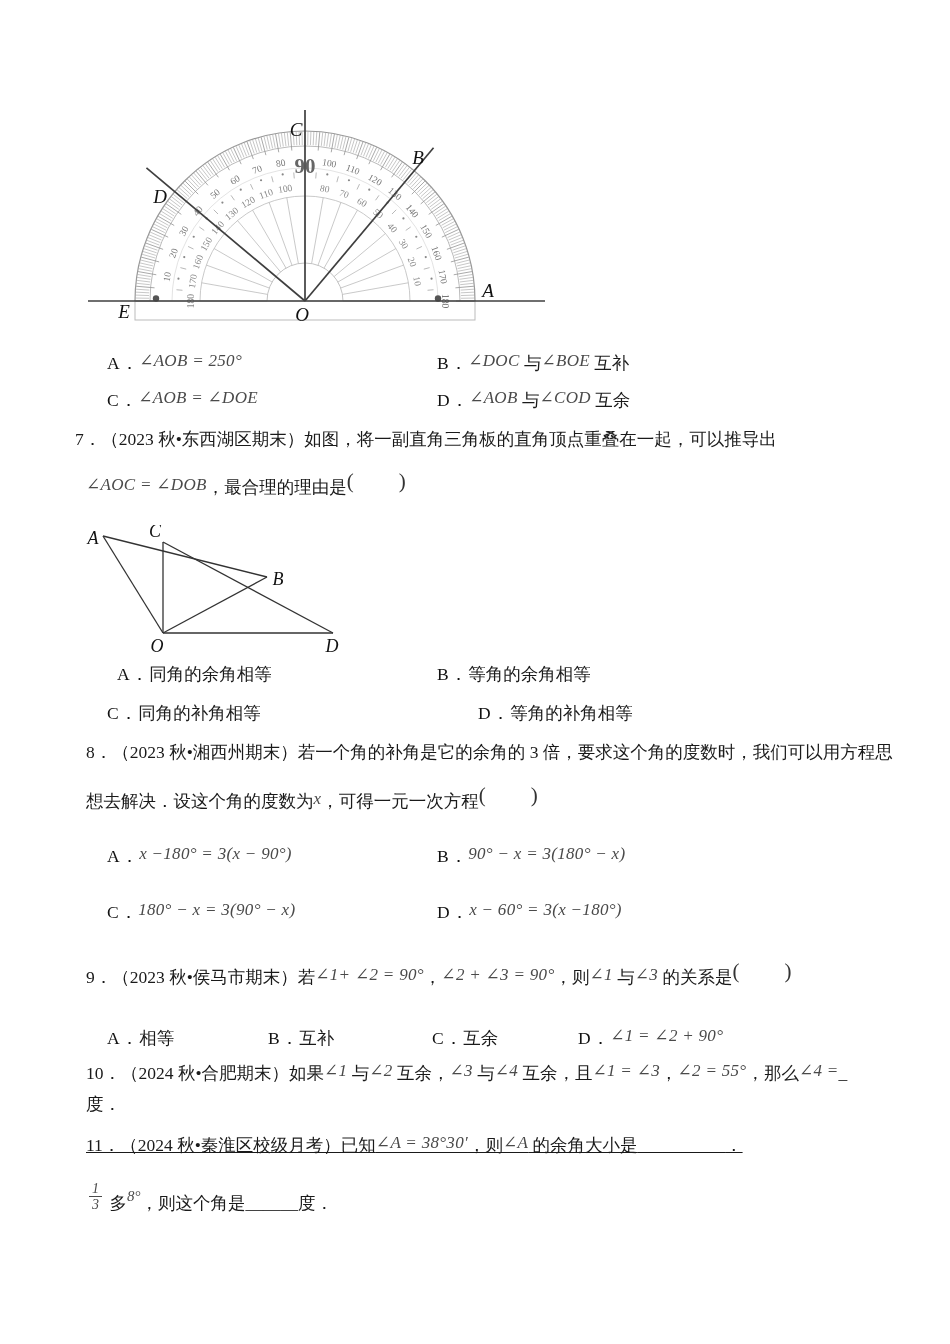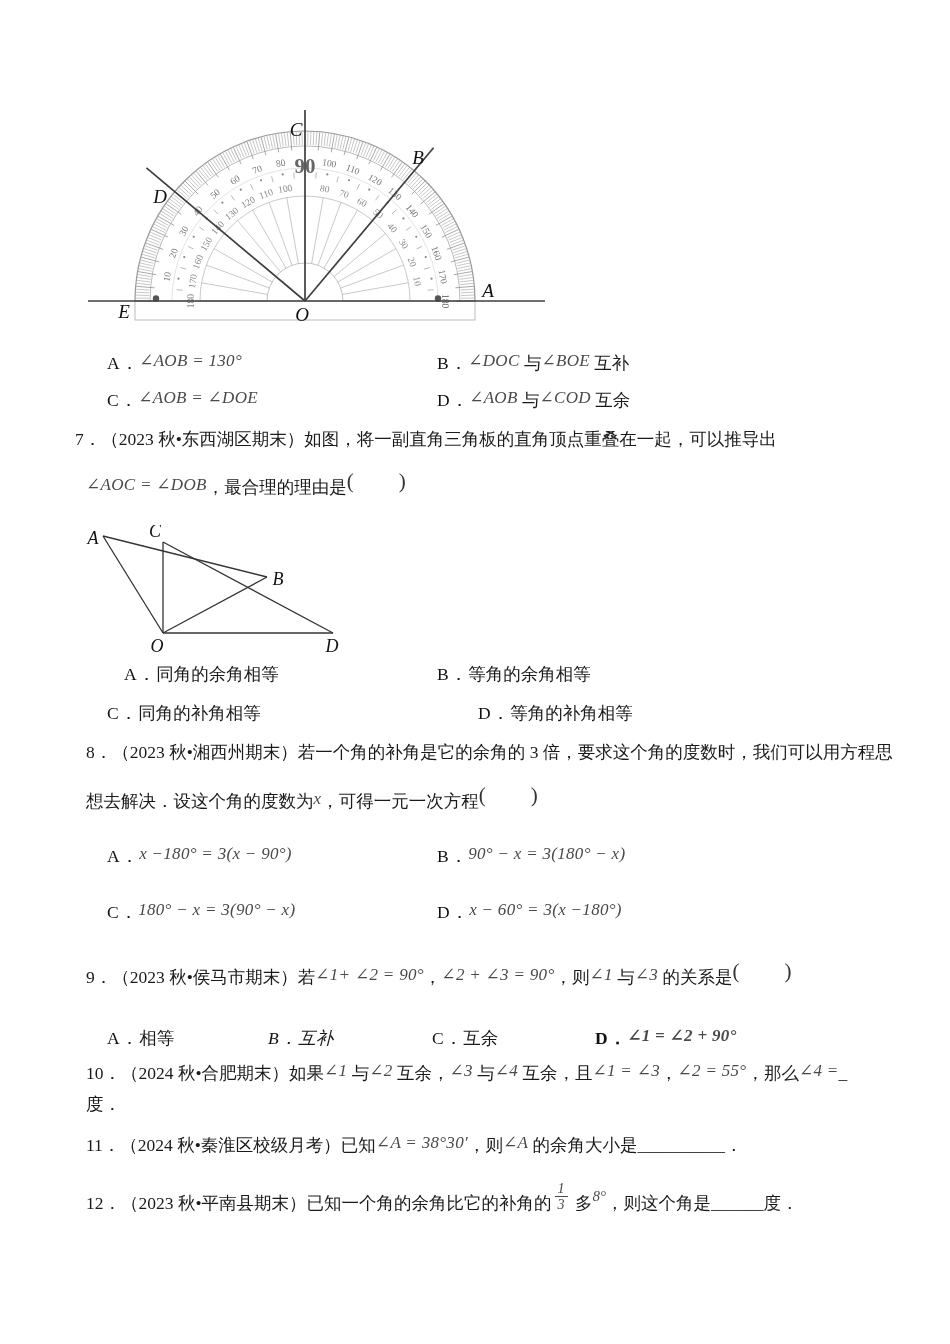--- a/index.html
+++ b/index.html
@@ -337,39 +337,39 @@
         <line x1="78" y1="108" x2="248" y2="108" stroke="#333333" stroke-width="1.3"></line>
         <text x="8" y="19" text-anchor="middle" font-size="18" font-style="italic" fill="#111">A</text>
         <text x="70" y="12" text-anchor="middle" font-size="18" font-style="italic" fill="#111">C</text>
         <text x="193" y="60" text-anchor="middle" font-size="18" font-style="italic" fill="#111">B</text>
         <text x="72" y="127" text-anchor="middle" font-size="18" font-style="italic" fill="#111">O</text>
         <text x="247" y="127" text-anchor="middle" font-size="18" font-style="italic" fill="#111">D</text>
       </svg>
   </div>
 
   <div id="text-layer">
-      <div class="line" style="left: 107px; top: 351px;"><span class="seg-opt">A．</span><span class="seg-m">∠AOB = 130°</span></div>
+      <div class="line" style="left: 107px; top: 351px;"><span class="seg-opt">A．</span><span class="seg-m">∠AOB = 250°</span></div>
       <div class="line" style="left: 437px; top: 351px;"><span class="seg-opt">B．</span><span class="seg-m">∠DOC</span><span class="seg-c"> 与</span><span class="seg-m">∠BOE</span><span class="seg-c"> 互补</span></div>
       <div class="line" style="left: 107px; top: 388px;"><span class="seg-opt">C．</span><span class="seg-m">∠AOB = ∠DOE</span></div>
       <div class="line" style="left: 437px; top: 388px;"><span class="seg-opt">D．</span><span class="seg-m">∠AOB</span><span class="seg-c"> 与</span><span class="seg-m">∠COD</span><span class="seg-c"> 互余</span></div>
       <div class="line" style="left: 75px; top: 427px;"><span class="seg-c">7．（2023 秋•东西湖区期末）如图，将一副直角三角板的直角顶点重叠在一起，可以推导出</span></div>
       <div class="line" style="left: 86px; top: 474px;"><span class="seg-m">∠AOC = ∠DOB</span><span class="seg-c">，最合理的理由是</span><span class="seg-blank">(  )</span></div>
-      <div class="line" style="left: 124px; top: 662px; font-family: Liberation Serif, serif;"><span class="seg-opt">A．</span><span class="seg-c">同角的余角相等</span></div>
+      <div class="line" style="left: 117px; top: 662px; font-family: Liberation Serif, serif;"><span class="seg-opt">A．</span><span class="seg-c">同角的余角相等</span></div>
       <div class="line" style="left: 437px; top: 662px;"><span class="seg-opt">B．</span><span class="seg-c">等角的余角相等</span></div>
       <div class="line" style="left: 107px; top: 701px;"><span class="seg-opt">C．</span><span class="seg-c">同角的补角相等</span></div>
       <div class="line" style="left: 437px; top: 701px; margin-left: 41px;"><span class="seg-opt">D．</span><span class="seg-c">等角的补角相等</span></div>
       <div class="line" style="left: 86px; top: 740px;"><span class="seg-c">8．（2023 秋•湘西州期末）若一个角的补角是它的余角的 3 倍，要求这个角的度数时，我们可以用方程思</span></div>
       <div class="line" style="left: 86px; top: 788px;"><span class="seg-c">想去解决．设这个角的度数为</span><span class="seg-m">x</span><span class="seg-c">，可得一元一次方程</span><span class="seg-blank">(  )</span></div>
       <div class="line" style="left: 107px; top: 844px;"><span class="seg-opt">A．</span><span class="seg-m">x −180° = 3(x − 90°)</span></div>
       <div class="line" style="left: 437px; top: 844px;"><span class="seg-opt">B．</span><span class="seg-m">90° − x = 3(180° − x)</span></div>
       <div class="line" style="left: 107px; top: 900px;"><span class="seg-opt">C．</span><span class="seg-m">180° − x = 3(90° − x)</span></div>
       <div class="line" style="left: 437px; top: 900px;"><span class="seg-opt">D．</span><span class="seg-m">x − 60° = 3(x −180°)</span></div>
       <div class="line" style="left: 86px; top: 964px;"><span class="seg-c">9．（2023 秋•侯马市期末）若</span><span class="seg-m">∠1+ ∠2 = 90°</span><span class="seg-c">，</span><span class="seg-m">∠2 + ∠3 = 90°</span><span class="seg-c">，则</span><span class="seg-m">∠1</span><span class="seg-c"> 与</span><span class="seg-m">∠3</span><span class="seg-c"> 的关系是</span><span class="seg-blank">(  )</span></div>
       <div class="line" style="left: 107px; top: 1026px;"><span class="seg-opt">A．</span><span class="seg-c">相等</span></div>
-      <div class="line" style="left: 268px; top: 1026px; font-style: italic;"><span class="seg-opt">B．</span><span class="seg-c">互补</span></div>
+      <div class="line" style="left: 268px; top: 1026px;"><span class="seg-opt">B．</span><span class="seg-c">互补</span></div>
       <div class="line" style="left: 432px; top: 1026px;"><span class="seg-opt">C．</span><span class="seg-c">互余</span></div>
-      <div class="line" style="left: 595px; top: 1026px; font-weight: bold;"><span class="seg-opt">D．</span><span class="seg-m">∠1 = ∠2 + 90°</span></div>
+      <div class="line" style="left: 578px; top: 1026px;"><span class="seg-opt">D．</span><span class="seg-m">∠1 = ∠2 + 90°</span></div>
       <div class="line" style="left: 86px; top: 1061px;"><span class="seg-c">10．（2024 秋•合肥期末）如果</span><span class="seg-m">∠1</span><span class="seg-c"> 与</span><span class="seg-m">∠2</span><span class="seg-c"> 互余，</span><span class="seg-m">∠3</span><span class="seg-c"> 与</span><span class="seg-m">∠4</span><span class="seg-c"> 互余，且</span><span class="seg-m">∠1 = ∠3</span><span class="seg-c">，</span><span class="seg-m">∠2 = 55°</span><span class="seg-c">，那么</span><span class="seg-m">∠4 =</span><span class="seg-u">_</span></div>
       <div class="line" style="left: 86px; top: 1092px;"><span class="seg-c">度．</span></div>
-      <div class="line" style="left: 86px; top: 1133px;"><span class="seg-c">11．（2024 秋•秦淮区校级月考）已知</span><span class="seg-m">∠A = 38°30′</span><span class="seg-c">，则</span><span class="seg-m">∠A</span><span class="seg-c"> 的余角大小是</span><span class="seg-u">__________</span><span class="seg-c">．</span></div>
-      <div class="line" style="left: 86px; top: 1181px;"><span class="seg-c">12．（2023 秋•平南县期末）已知一个角的余角比它的补角的</span><span class="frac"><span class="fn">1</span><span class="fd">3</span></span><span class="seg-c"> 多</span><span class="seg-msup">8°</span><span class="seg-c">，则这个角是</span><span class="seg-u">______</span><span class="seg-c">度．</span></div>
+      <div class="line" style="left: 86px; top: 1133px; text-decoration: underline;"><span class="seg-c">11．（2024 秋•秦淮区校级月考）已知</span><span class="seg-m">∠A = 38°30′</span><span class="seg-c">，则</span><span class="seg-m">∠A</span><span class="seg-c"> 的余角大小是</span><span class="seg-u">__________</span><span class="seg-c">．</span></div>
+      <div class="line" style="left: 86px; top: 1181px;"><span class="frac"><span class="fn">1</span><span class="fd">3</span></span><span class="seg-c"> 多</span><span class="seg-msup">8°</span><span class="seg-c">，则这个角是</span><span class="seg-u">______</span><span class="seg-c">度．</span></div>
     </div>
 </div>
 
 </body></html>

